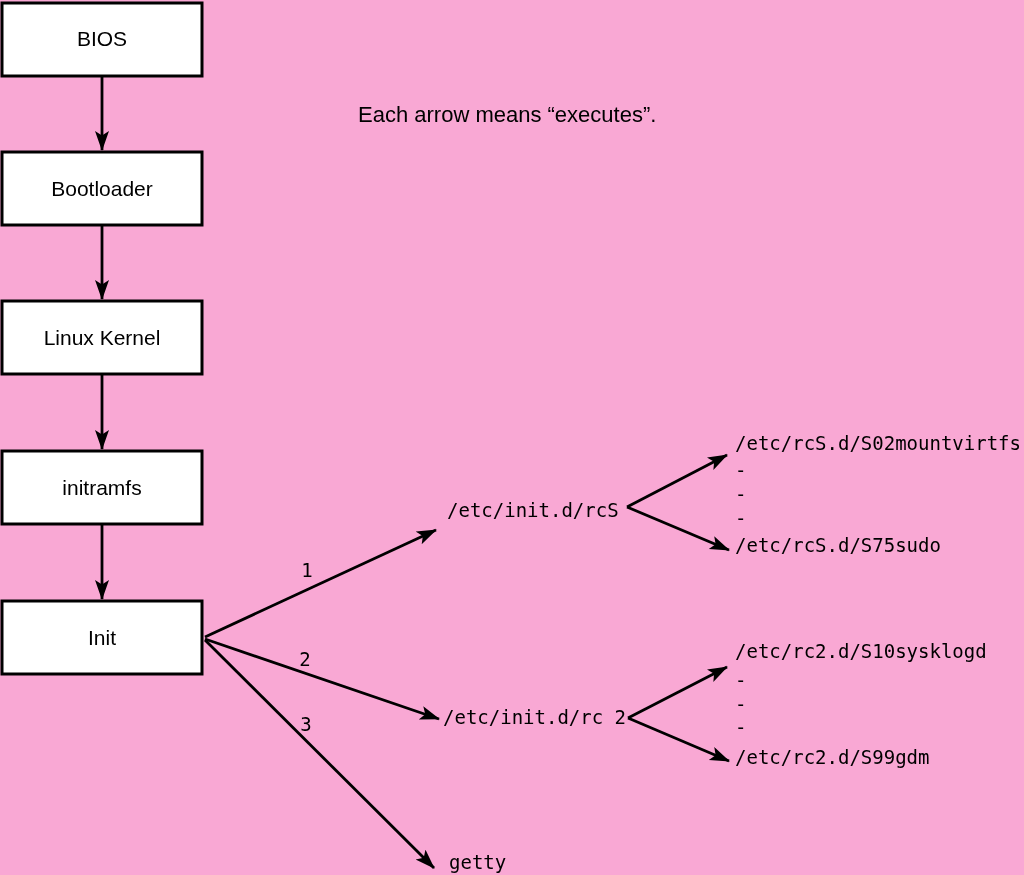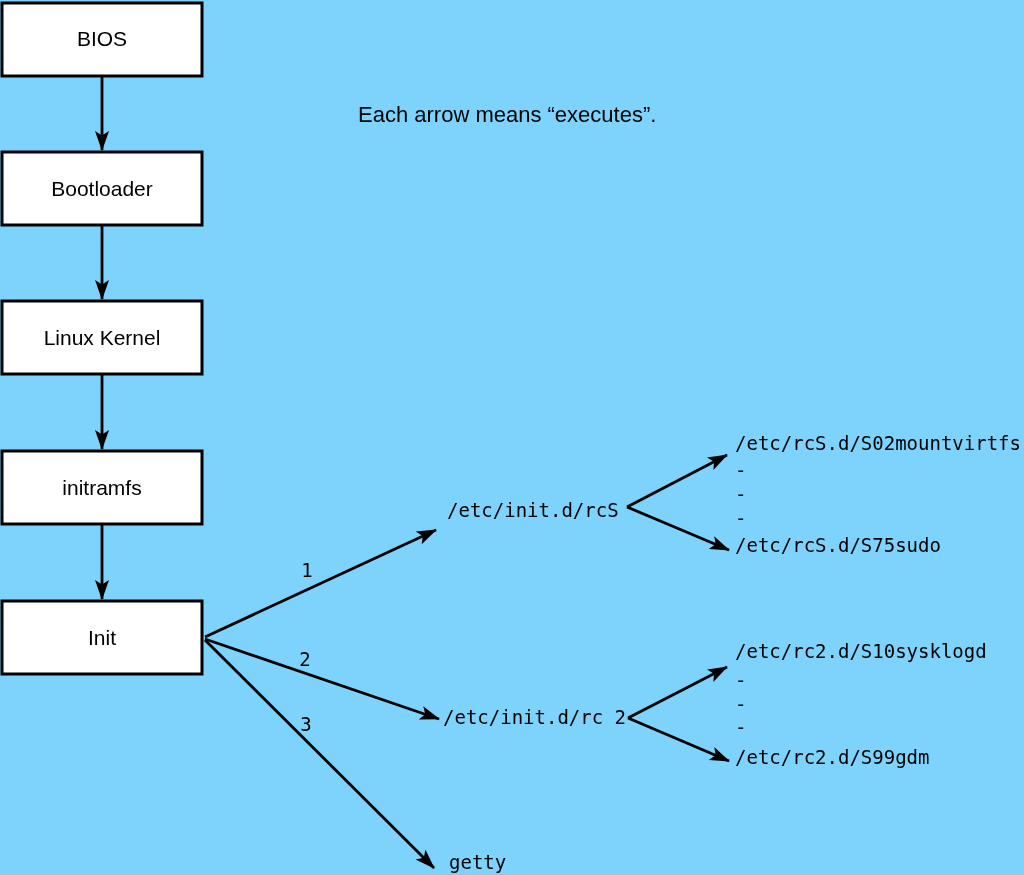--- a/index.html
+++ b/index.html
@@ -4,21 +4,21 @@
 <style>
   html, body {
     margin: 0;
     padding: 0;
     background: #ffffff;
   }
   .stage {
     position: relative;
     width: 1024px;
     height: 875px;
-    background: #7dd3fc;
+    background: #f9a8d4;
     overflow: hidden;
   }
   svg { display: block; }
   .box {
     fill: #ffffff;
     stroke: #000000;
     stroke-width: 3;
   }
   .edge {
     stroke: #000000;

